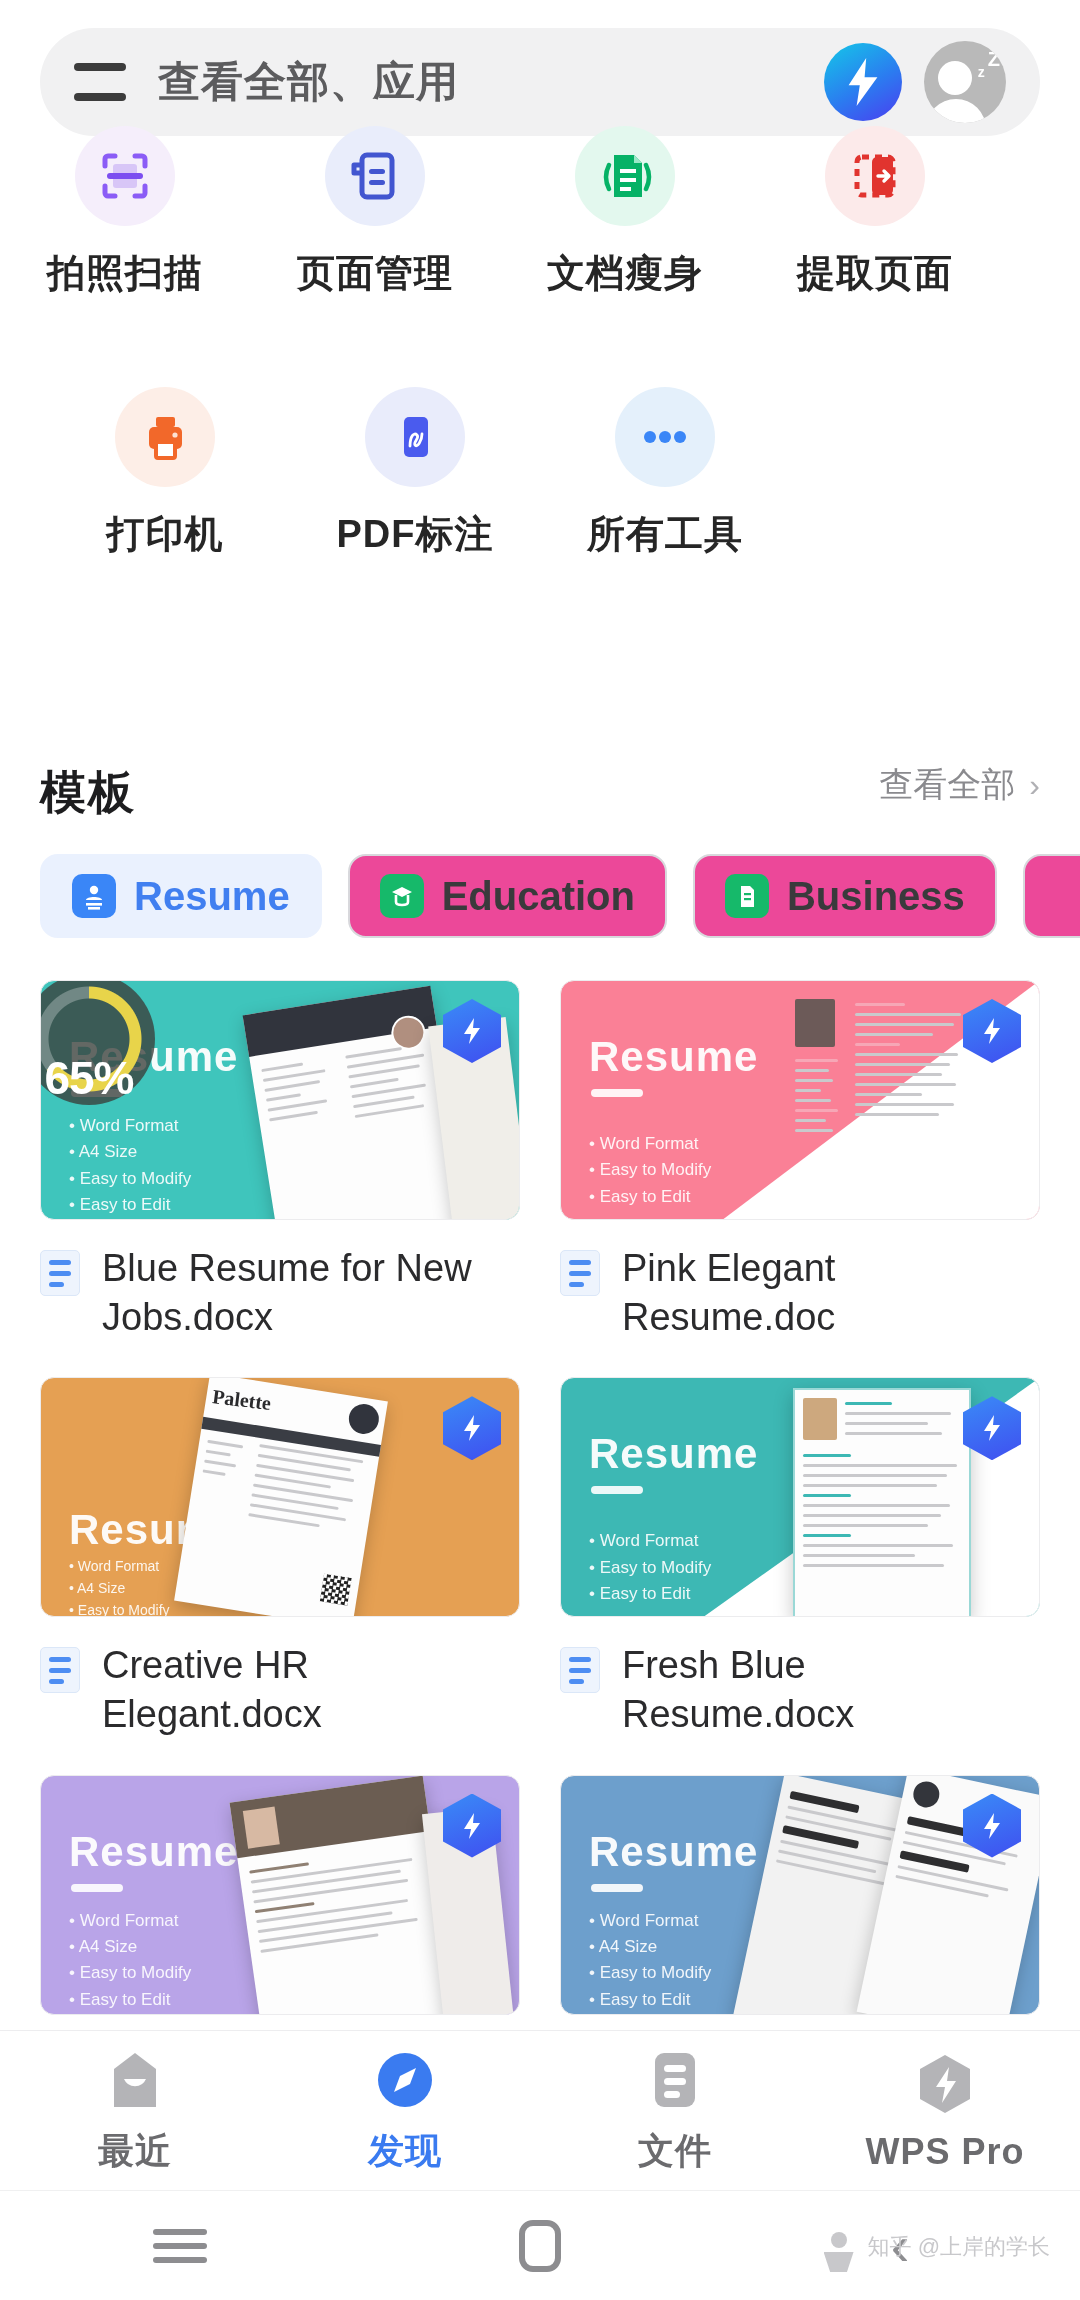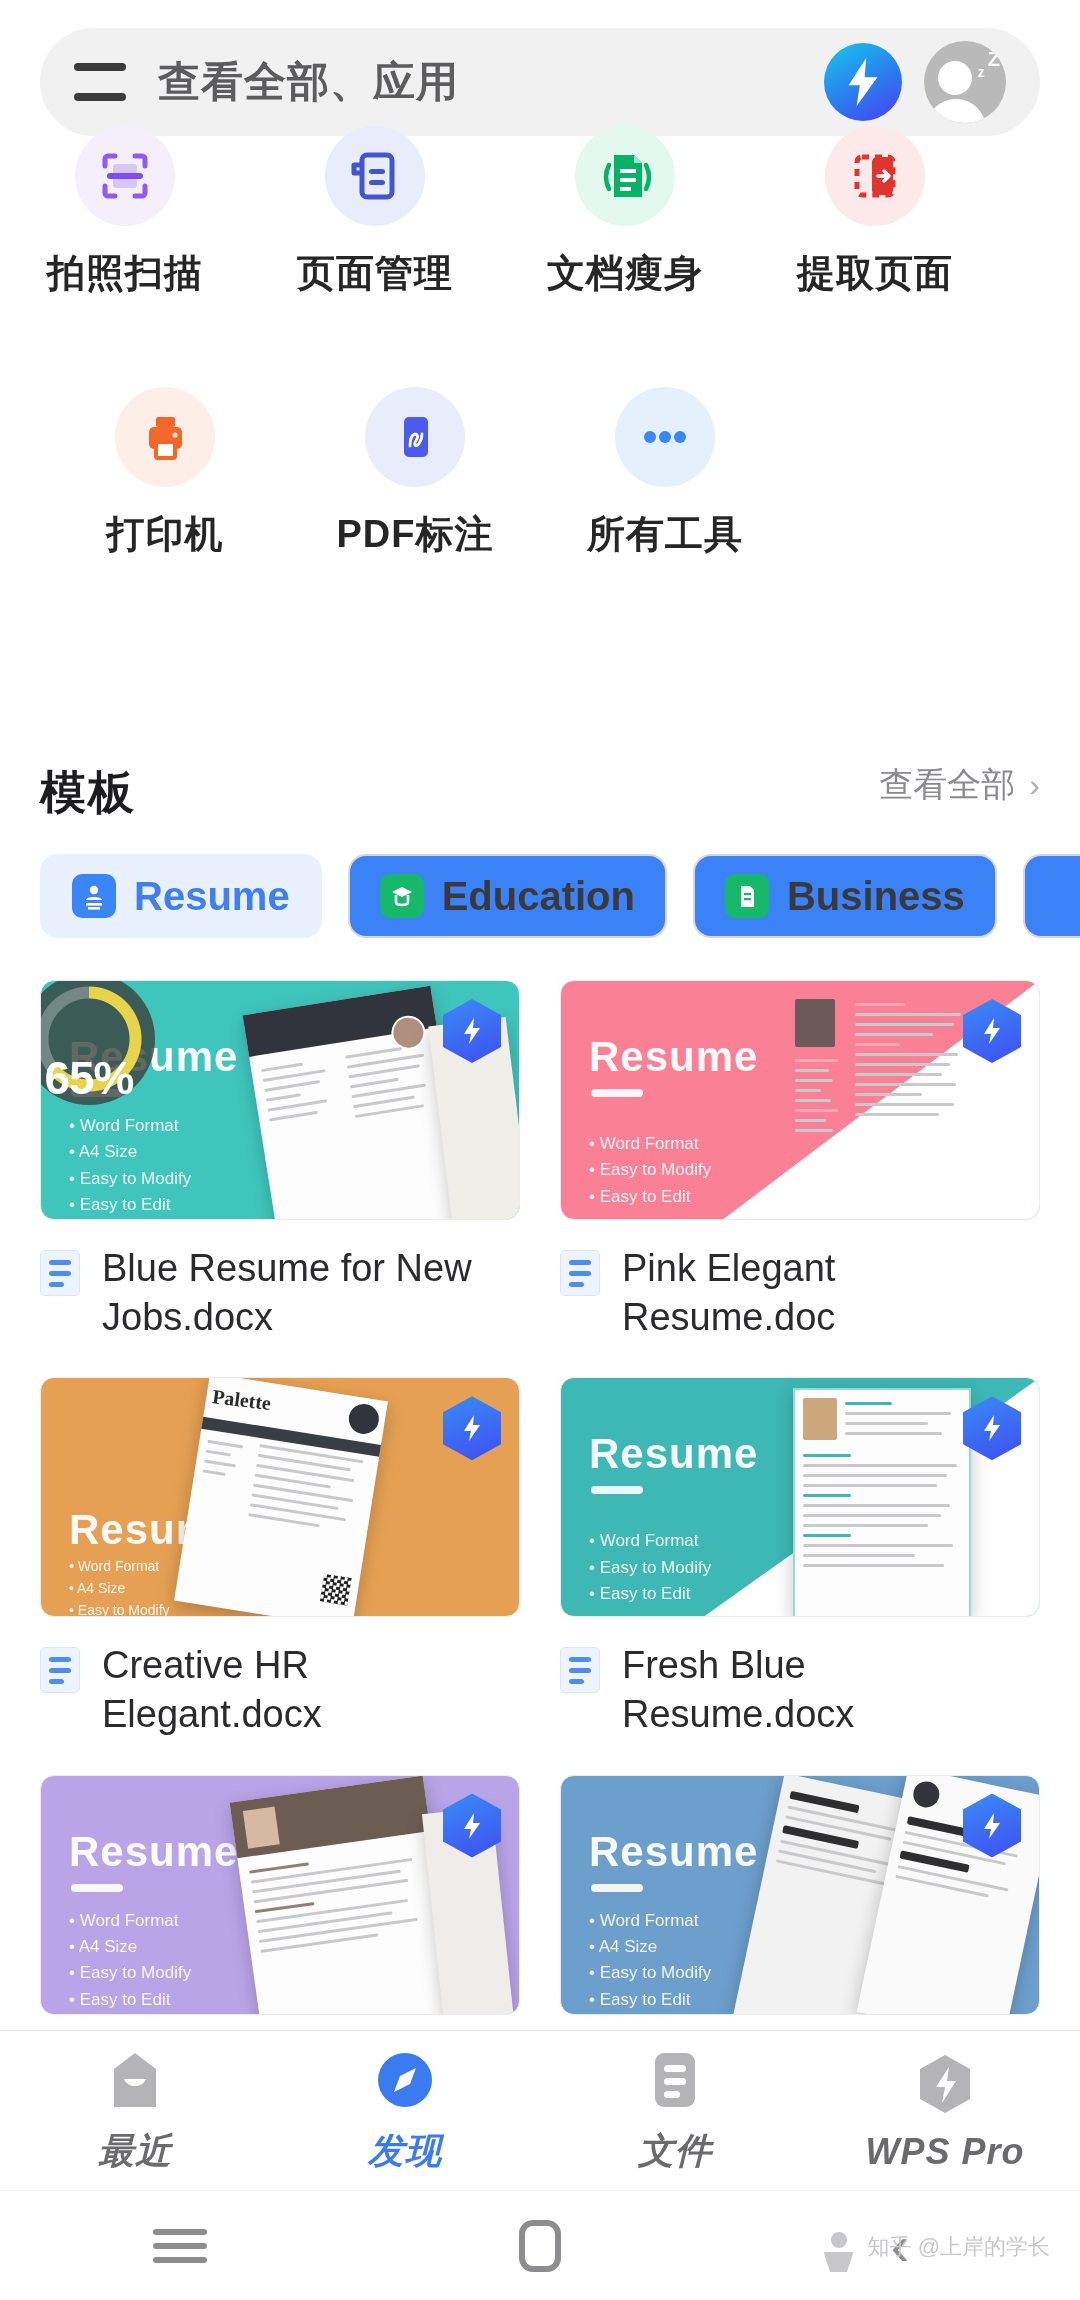--- a/index.html
+++ b/index.html
@@ -60,21 +60,21 @@
   }
   .tpl-title { font-size: 46px; font-weight: 700; color:#1d1d1f; letter-spacing:2px; }
   .tpl-all { margin-left:auto; font-size: 34px; color:#8a8a8e; display:flex; align-items:center; }
   .tpl-all .chev { margin-left: 14px; font-size: 32px; color:#b0b0b4; }
 
   
   .chips { position:absolute; left:0; top:854px; width:1080px; height:88px; display:flex; padding-left:40px; }
   .chip {
     height: 84px; border-radius: 18px; display:flex; align-items:center;
     padding: 0 30px; margin-right: 26px; flex: none;
-    border: 2px solid #d8d8dc; background:#3b82f6;
+    border: 2px solid #d8d8dc; background:#ec4899;
   }
   .chip.active { background:#eaf1fe; border-color: #eaf1fe; }
   .chip-ic { width:44px; height:44px; border-radius:10px; flex:none; display:flex; align-items:center; justify-content:center; }
   .chip-ic.blue { background:#3a86f7; }
   .chip-ic.green { background:#16b96a; }
   .chip-ic svg { width:26px; height:30px; }
   .chip-label { margin-left:18px; font-size:40px; font-weight:700; color:#3a3a3c; white-space:nowrap; }
   .chip.active .chip-label { color:#417ff0; }
 
   
@@ -130,21 +130,21 @@
   .doc-ic i:nth-child(2){ top:20px; width:22px;}
   .doc-ic i:nth-child(3){ top:31px; width:15px;}
   .tpl-fname {
     margin-left: 22px; font-size: 38px; line-height: 1.28; color:#2b2b2d;
     word-break: break-word;
   }
 
   
   .bottomnav {
     position:absolute; left:0; bottom:110px; width:1080px; height:160px;
-    background:#fff; border-top:1px solid #ededef; display:flex; align-items:center;font-style:italic;
+    background:#fff; border-top:1px solid #ededef; display:flex; align-items:center;
   }
   .nav-item { flex:1; display:flex; flex-direction:column; align-items:center; }
   .nav-ic { height:66px; display:flex; align-items:flex-end; justify-content:center; }
   .nav-ic svg { display:block; }
   .nav-label { margin-top:16px; font-size:36px; font-weight:700; color:#6b6b6e; letter-spacing:1px; }
   .nav-item.active .nav-label { color:#3a7bf0; }
 
   
   .sysbar { position:absolute; left:0; bottom:0; width:1080px; height:110px; background:#fff;
             border-top:1px solid #f0f0f1; display:flex; align-items:center; }

